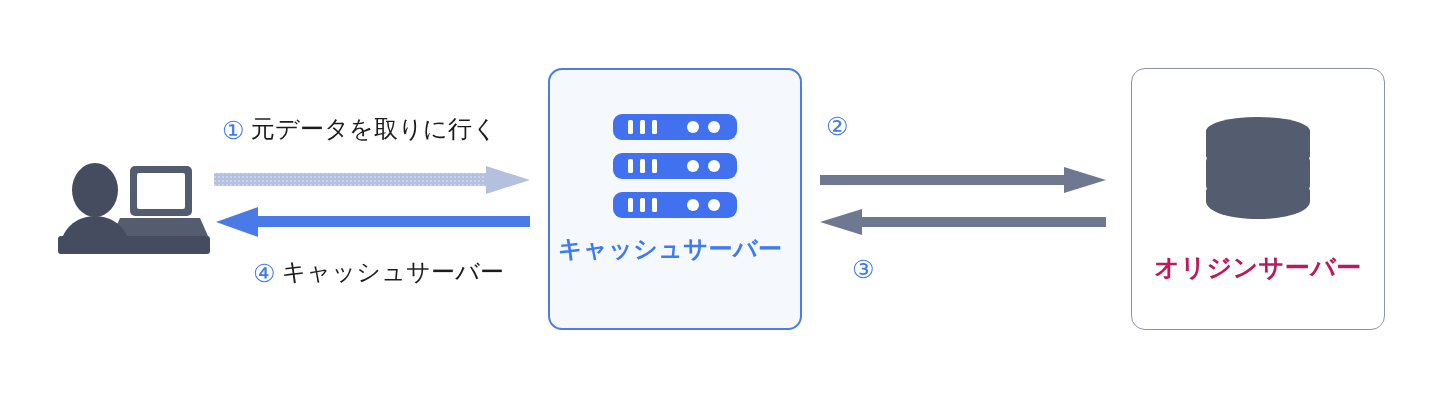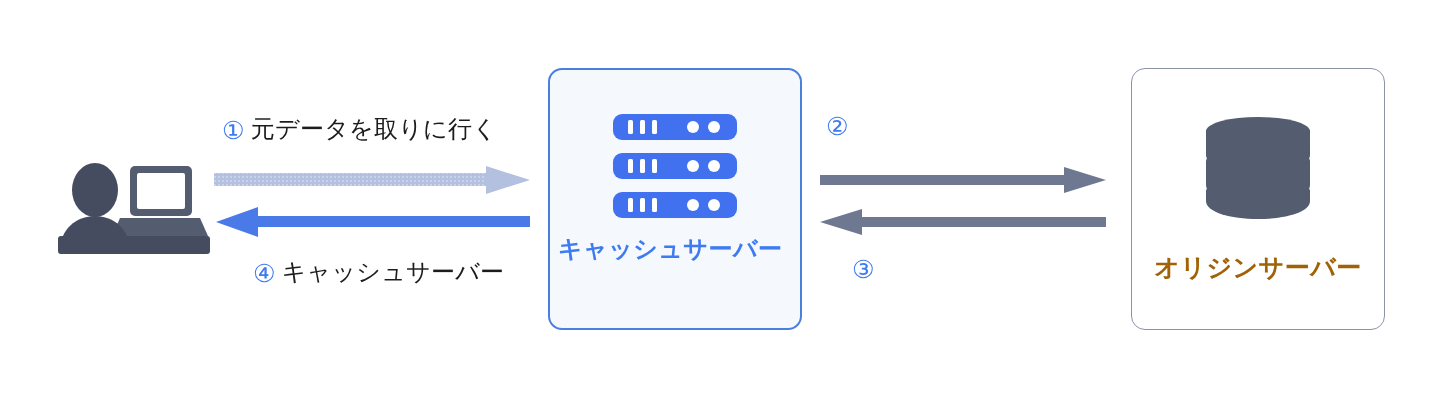--- a/index.html
+++ b/index.html
@@ -84,21 +84,21 @@
     top: 44px;
     width: 112px;
     height: 110px;
   }
   #origin-label {
     position: absolute;
     left: 0;
     right: 0;
     top: 182px;
     text-align: center;
-    color: #a16207;
+    color: #be185d;
     font-weight: bold;
     font-size: 25px;
     letter-spacing: 0.5px;
   }
 
   
   .flow-label {
     position: absolute;
     white-space: nowrap;
     font-size: 24px;

